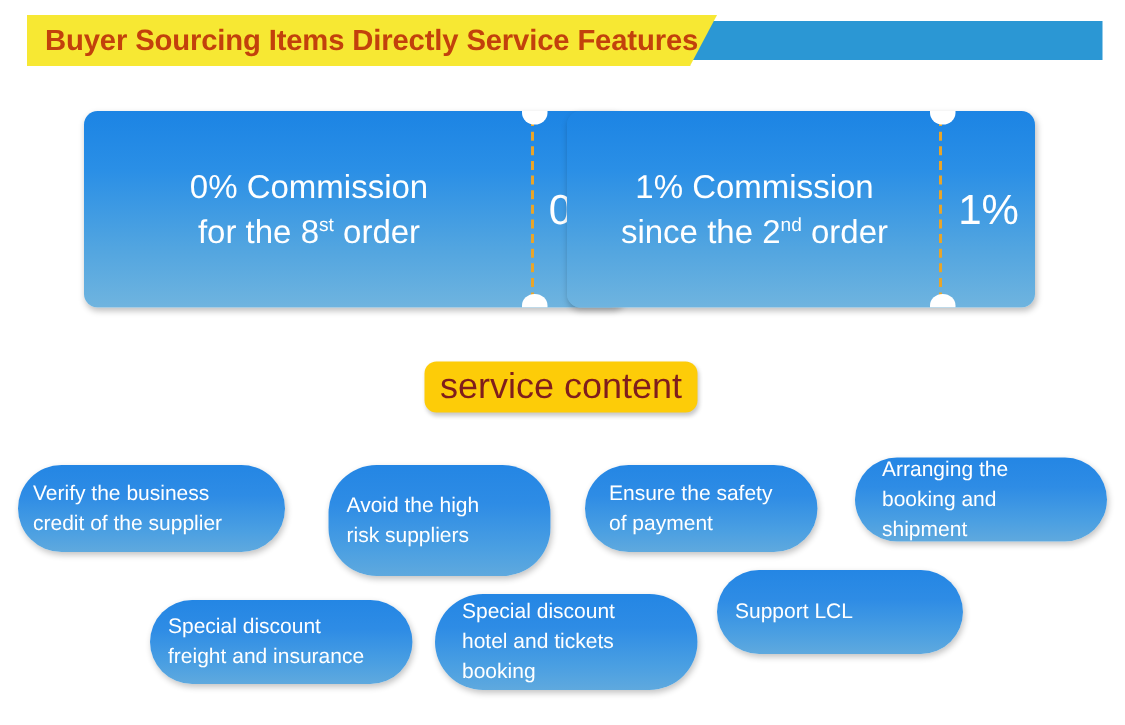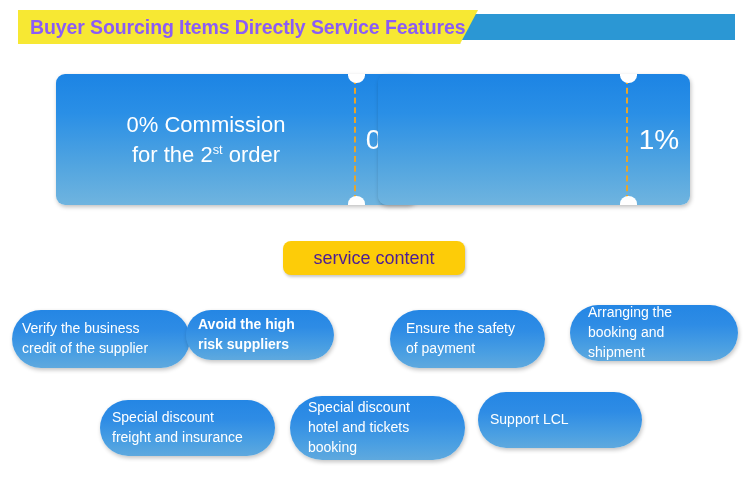--- a/index.html
+++ b/index.html
@@ -44,21 +44,21 @@
     box-shadow: 1px 2px 3px rgba(0,0,0,0.28);
   }
   #header-title {
     position: absolute;
     left: 30px;
     top: 0px;
     height: 34px;
     line-height: 34px;
     font-size: 19.5px;
     font-weight: bold;
-    color: #8b5cf6;
+    color: #c2410c;
     letter-spacing: -0.1px;
     white-space: nowrap;
   }
 
   
   .ticket {
     position: absolute;
     top: 74px;
     height: 131px;
     border-radius: 9px;
@@ -152,22 +152,22 @@
     width: 182px;
     height: 34px;
     background: #fdcc08;
     border-radius: 8px;
     display: flex;
     align-items: center;
     justify-content: center;
     box-shadow: 1px 2px 3px rgba(0,0,0,0.22);
   }
   #service-content-label {
-    font-size: 18px;
-    color: #4c1d95;
+    font-size: 24px;
+    color: #7f1d1d;
     font-weight: 400;
   }
 
   
   .pill {
     position: absolute;
     border-radius: 32px;
     background: linear-gradient(to bottom, #2486e4 0%, #2e8ce5 35%, #4a9fe2 75%, #5fa9de 100%);
     box-shadow: 1px 2px 4px rgba(0,0,0,0.24);
     display: flex;
@@ -179,51 +179,54 @@
     font-size: 14px;
     line-height: 1.42;
     white-space: pre-line;
     width: 100%;
   }
   .pill.center .pill-label { }
   .pill.left .pill-label   { text-align: left; }
 
   
   #pill-0 { left: 12px;  top: 310px; width: 178px; height: 58px; padding: 0 10px; }
-  #pill-1 { left: 186px; top: 310px; width: 148px; height: 50px; padding: 0 12px; font-weight: bold; }
+  #pill-1 { left: 219px; top: 310px; width: 148px; height: 74px; padding: 0 12px; }
   #pill-2 { left: 390px; top: 310px; width: 155px; height: 58px; padding: 16px 16px; }
   #pill-3 { left: 570px; top: 305px; width: 168px; height: 56px; padding: 0 18px; }
 
   
   #pill-4 { left: 100px; top: 400px; width: 175px; height: 56px; padding: 0 12px; }
   #pill-5 { left: 290px; top: 396px; width: 175px; height: 64px; padding: 0 18px; }
-  #pill-6 { left: 478px; top: 392px; width: 164px; height: 56px; padding: 0 12px; }
+  #pill-6 { left: 478px; top: 380px; width: 164px; height: 56px; padding: 0 12px; }
 </style>
 </head>
 <body>
 
 <div id="header-banner">
   <div id="header-blue-bar"></div>
   <div id="header-yellow-tab"></div>
   <div id="header-title">Buyer Sourcing Items Directly Service Features</div>
 </div>
 
 <div class="ticket" id="ticket-0">
   <div class="ticket-main">
-    <div class="ticket-main-text"><span>0% Commission</span><br><span>for the 2</span><sup>st</sup><span> order</span></div>
+    <div class="ticket-main-text"><span>0% Commission</span><br><span>for the 8</span><sup>st</sup><span> order</span></div>
   </div>
   <div class="ticket-dash"></div>
   <div class="notch notch-top"></div>
   <div class="notch notch-bottom"></div>
   <div class="ticket-stub">
     <span class="ticket-stub-text">0%</span>
   </div>
 </div>
 
 <div class="ticket" id="ticket-1">
+  <div class="ticket-main">
+    <div class="ticket-main-text"><span>1% Commission</span><br><span>since the 2</span><sup>nd</sup><span> order</span></div>
+  </div>
   <div class="ticket-dash"></div>
   <div class="notch notch-top"></div>
   <div class="notch notch-bottom"></div>
   <div class="ticket-stub">
     <span class="ticket-stub-text">1%</span>
   </div>
 </div>
 
 <div id="service-content-badge">
   <span id="service-content-label">service content</span>

